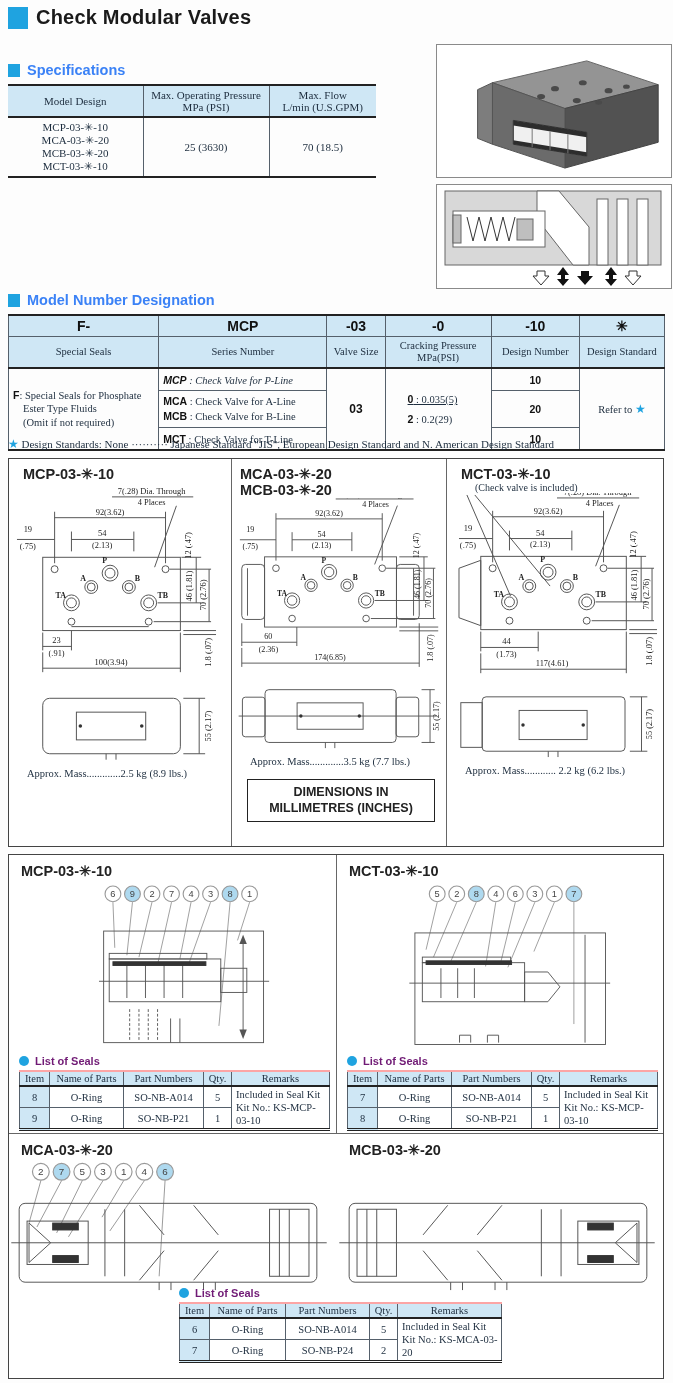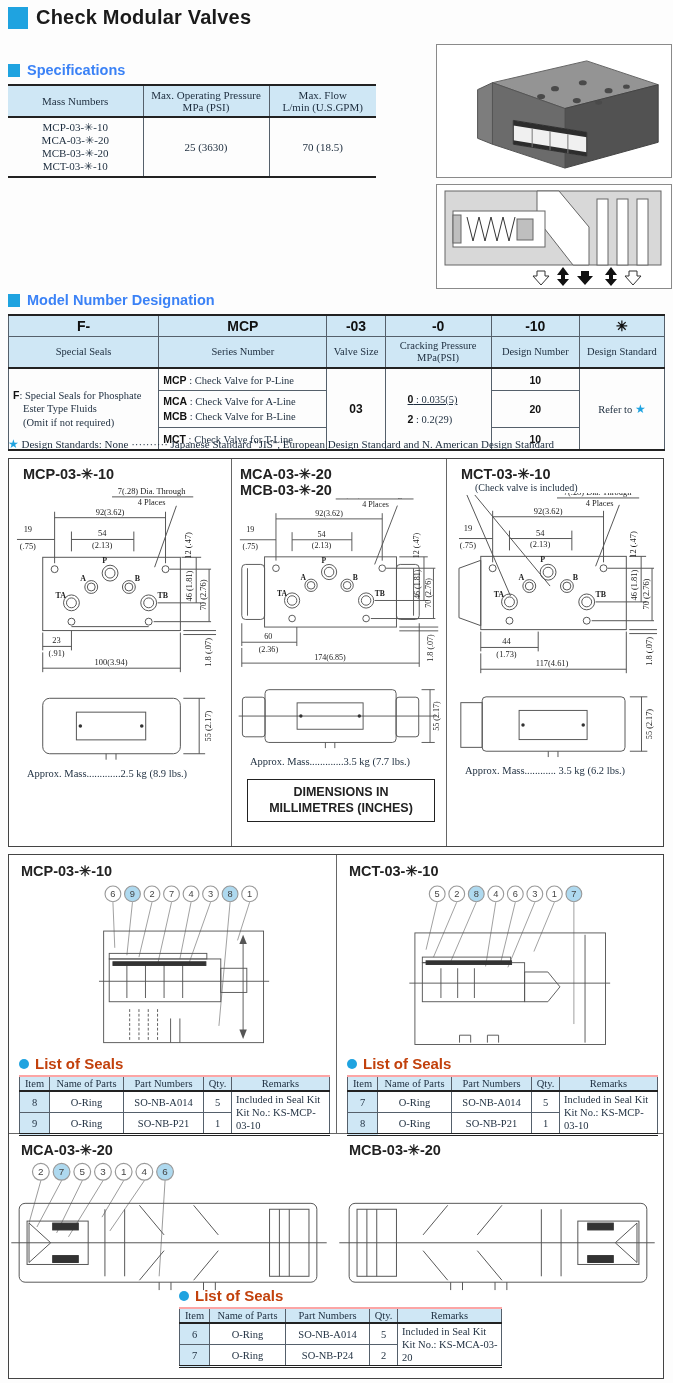--- a/index.html
+++ b/index.html
@@ -57,21 +57,21 @@
   
   .sections-box{left:8px;top:854px;width:654px;height:523px;position:absolute;}
   .quad{position:absolute;}
   .q-mcp{left:0;top:0;width:327px;height:278px;border-right:1px solid #666;border-bottom:1px solid #666;}
   .q-mct{left:328px;top:0;width:326px;height:278px;border-bottom:1px solid #666;}
   .q-mca{left:0;top:279px;width:327px;}
   .q-mcb{left:328px;top:279px;width:326px;}
   .qtitle{font-size:14.5px;font-weight:bold;color:#222;margin:8px 0 0 12px;}
   .seals-head{display:flex;align-items:center;gap:6px;margin:4px 0 3px 10px;}
   .dot{width:10px;height:10px;border-radius:50%;background:#1fa3e0;}
-  .seals-label{font-size:15px;font-weight:600;color:#c2410c;}
+  .seals-label{font-size:11px;font-weight:600;color:#701a75;}
   .seal-table{margin-left:10px;width:310px;border-top:2px solid #fca5a5;border-bottom:3px double #222;font-family:"Liberation Serif",serif;color:#1d2d3e;table-layout:fixed;}
   .seal-table td{border:1px solid #55606b;font-size:10.5px;text-align:center;padding:1px 2px;}
   .seal-table .hrow td{background:#cfe7f5;border-bottom:2px solid #222;}
   .seal-table .item-c{background:#cfe7f5;}
   .seal-table .rem{ text-align:left;padding-left:4px;line-height:1.25;}
   .bot-seals{position:absolute;left:170px;top:428px;width:340px;}
 </style>
 </head>
 <body>
 
@@ -89,21 +89,21 @@
 
   <table class="abs spec-table t-serif">
     <colgroup>
         <col style="width:135px">
         <col style="width:126px">
         <col style="width:107px">
       </colgroup>
     <tbody>
         <tr>
       <th>
-            <div>Mass Numbers</div>
+            <div>Model Design</div>
           </th>
       <th>
         <div>Max. Operating Pressure</div>
             <div>MPa (PSI)</div>
       </th>
       <th>
         <div>Max. Flow</div>
             <div>L/min (U.S.GPM)</div>
       </th>
     </tr>
@@ -196,21 +196,21 @@
           </td>
       <td>Design Number</td>
       <td class="dashL">Design Standard</td>
     </tr>
     <tr class="body">
       <td rowspan="3" style="line-height:1.3;">
         <span class="bcode">F</span><span>: Special Seals for Phosphate</span><br>
         <span style="padding-left:10px">Ester Type Fluids</span><br>
         <span style="padding-left:10px">(Omit if not required)</span>
       </td>
-      <td style="height:17px;">
+      <td style="height:17px;font-style:italic;">
         <span class="bcode">MCP</span> <span>: Check Valve for P-Line</span>
       </td>
       <td rowspan="3" class="center"><span class="bcode" style="font-size:12px;">03</span></td>
       <td rowspan="3">
         <div style="margin:2px 0 8px 18px;text-decoration:underline;"><span class="bcode">0</span> <span>: 0.035(5)</span></div>
         <div style="margin:8px 0 2px 18px;"><span class="bcode">2</span> <span>: 0.2(29)</span></div>
       </td>
       <td class="center"><span class="bcode">10</span></td>
       <td rowspan="3" class="center dashL">
         <span>Refer to</span> <span class="star">★</span>
@@ -491,21 +491,21 @@
           <line x1="96" y1="62" x2="96" y2="68"></line>
             <line x1="106" y1="62" x2="106" y2="68"></line>
           <line x1="180" y1="6" x2="198" y2="6"></line>
             <line x1="180" y1="62" x2="198" y2="62"></line>
           <line x1="192" y1="6" x2="192" y2="62"></line>
         </g>
         <circle cx="70" cy="35" r="1.8" fill="#333"></circle>
           <circle cx="132" cy="35" r="1.8" fill="#333"></circle>
         <text class="dim" transform="rotate(-90 203 34)" x="203" y="34" text-anchor="middle">55 (2.17)</text>
       </svg>
-      <div class="mass">Approx. Mass............ 3.5 kg (6.2 lbs.)</div>
+      <div class="mass">Approx. Mass............ 2.2 kg (6.2 lbs.)</div>
     </div>
   </div>
 
   <div class="bigbox sections-box">
 
     <div class="quad q-mcp">
       <div class="qtitle">MCP-03-✳-10</div>
       <svg viewBox="0 0 312 185" width="312" height="172">
         <g>
           <circle class="co" cx="100" cy="16" r="8.5"></circle>

